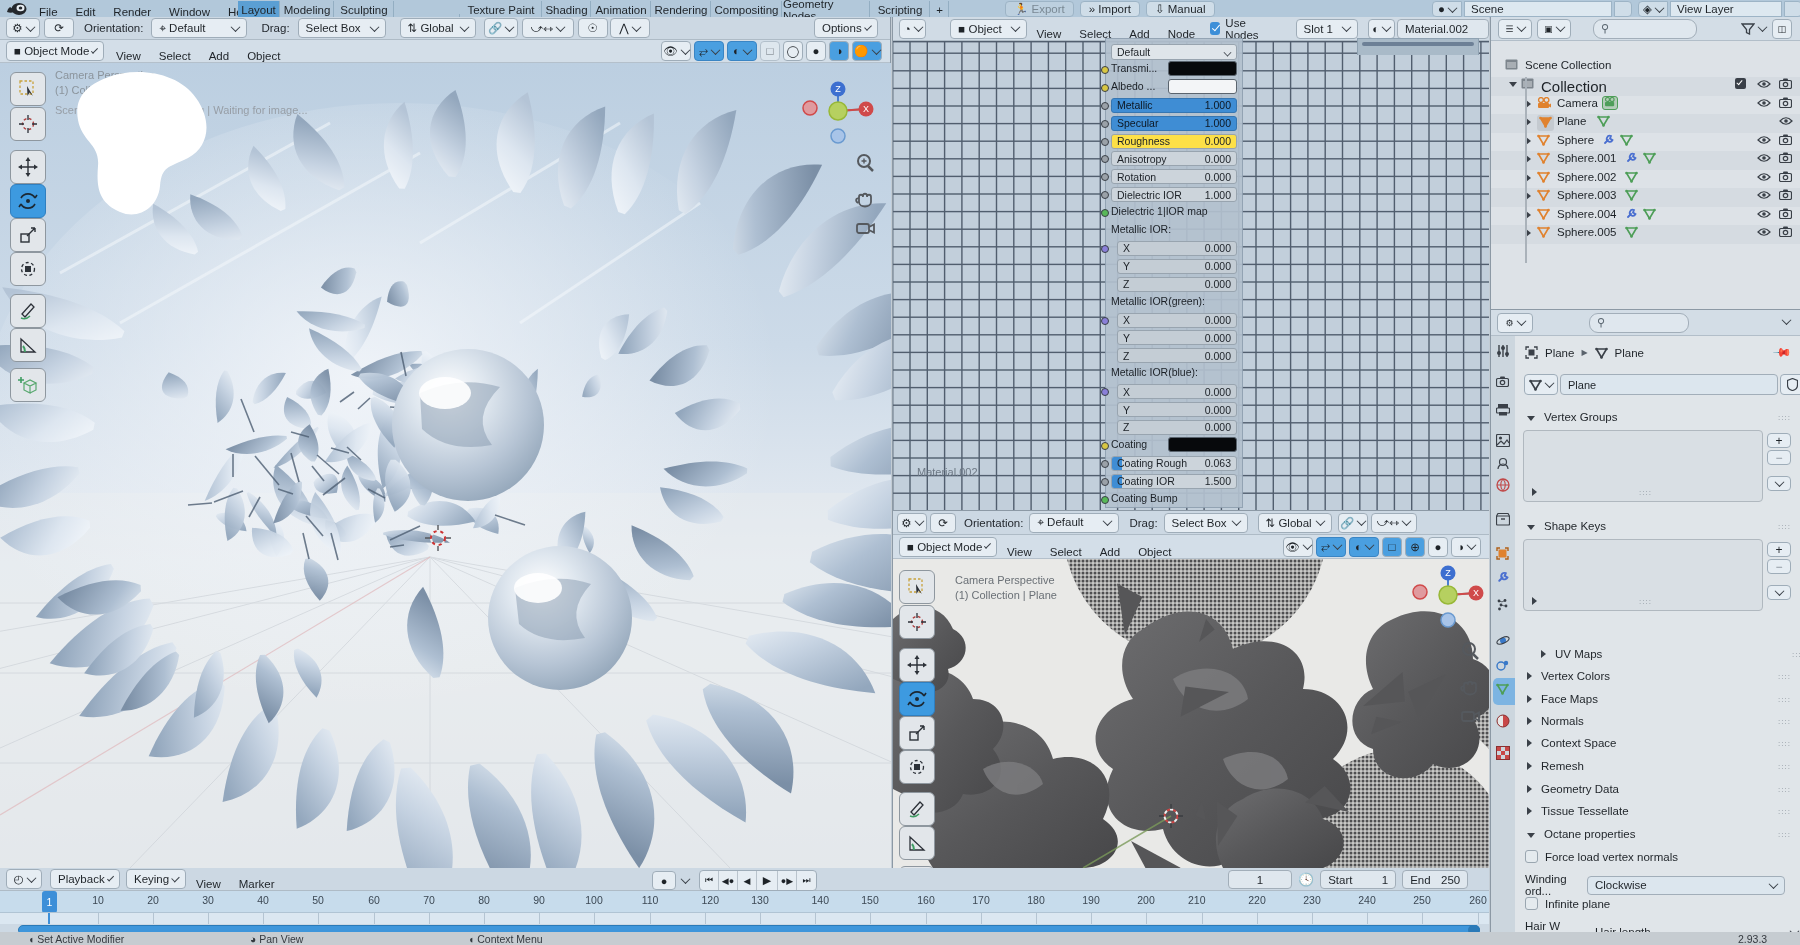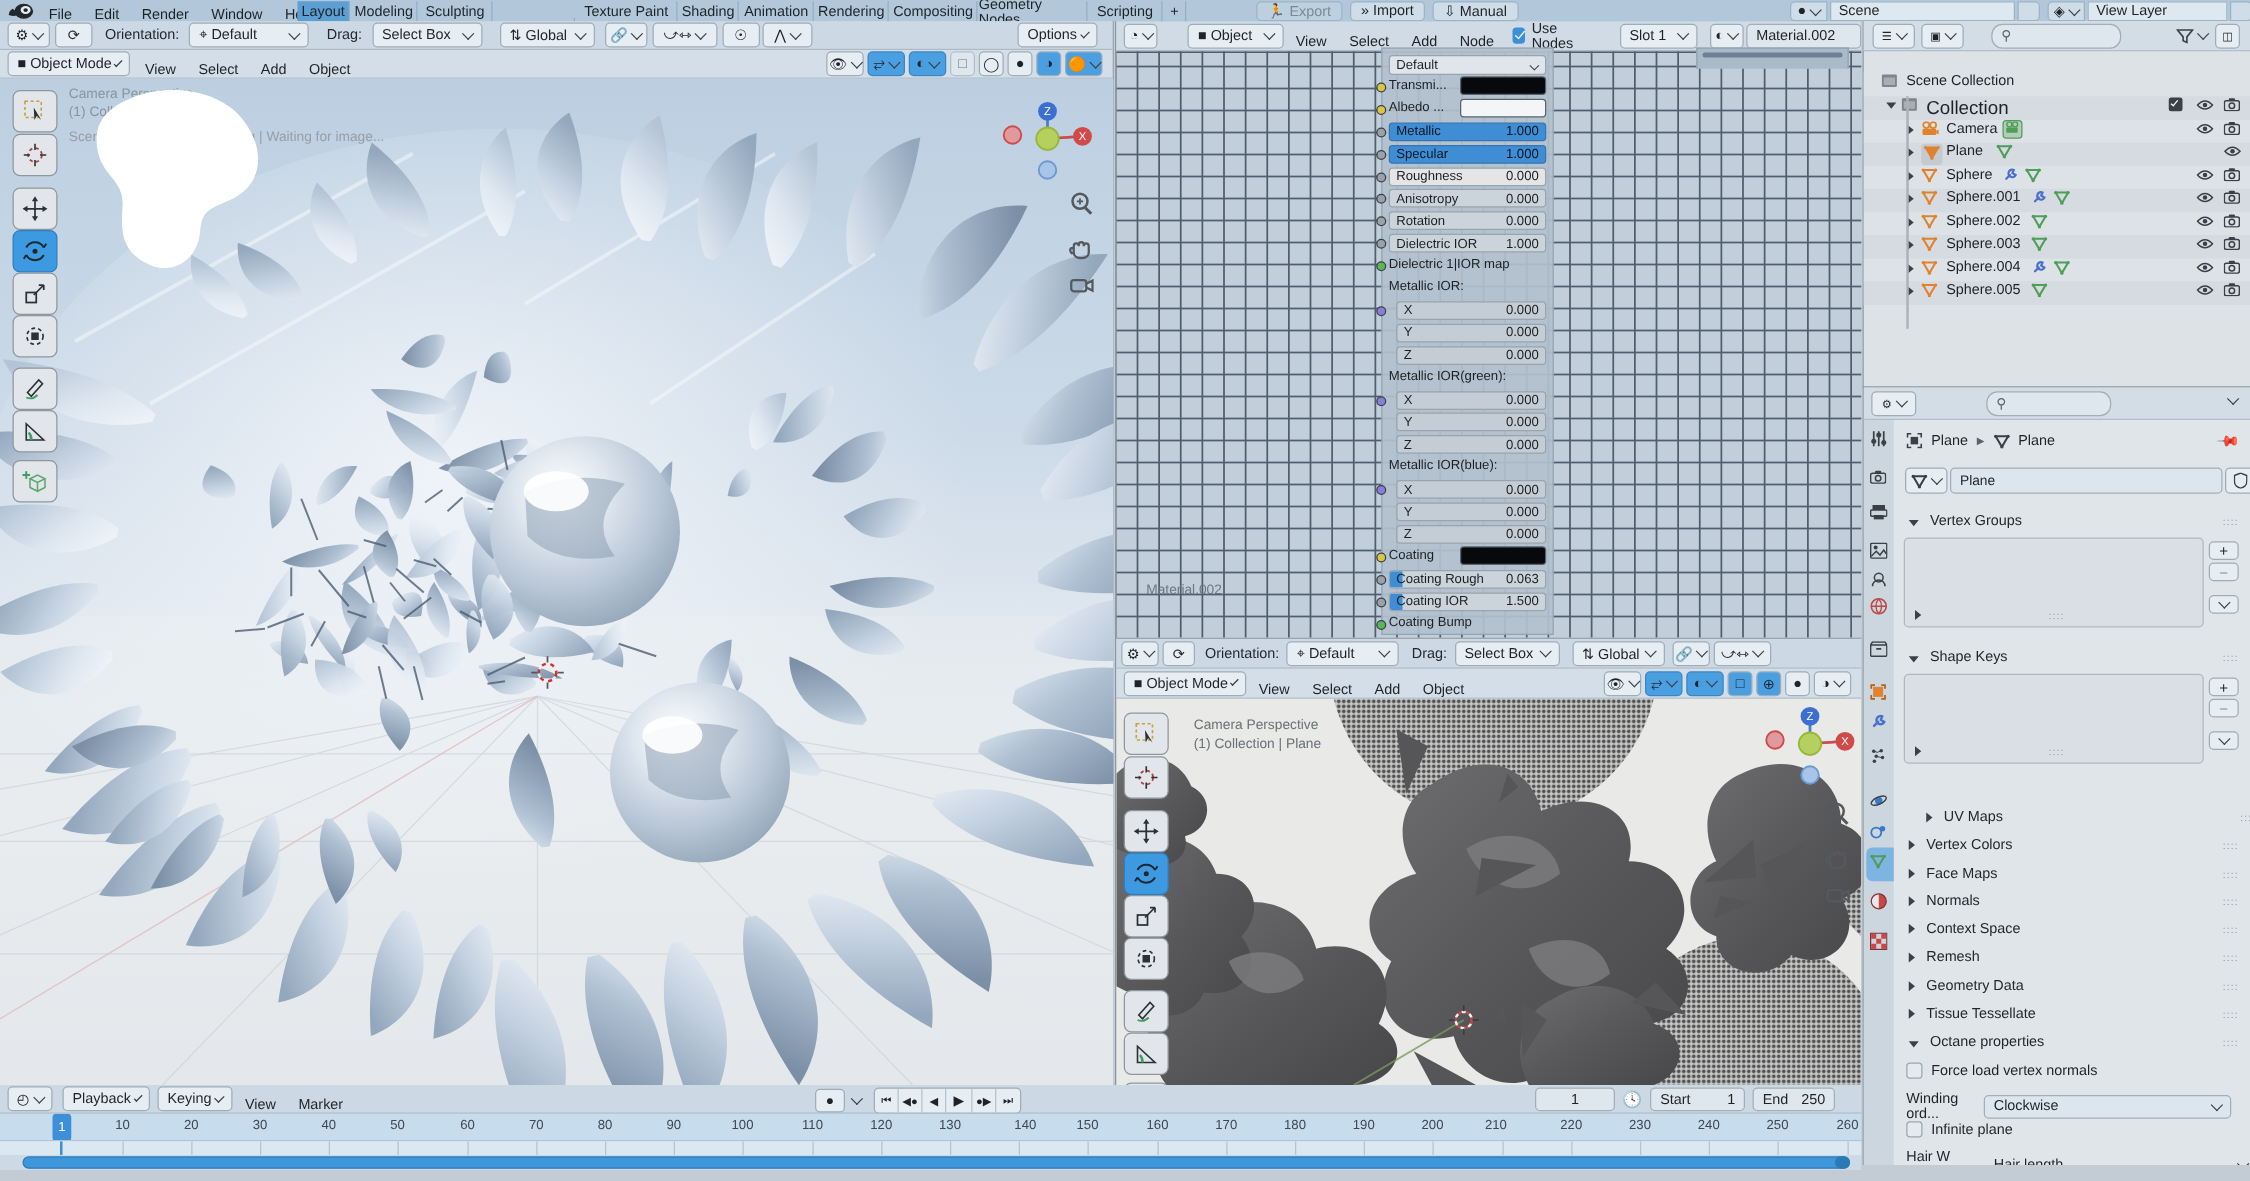--- a/index.html
+++ b/index.html
@@ -525,21 +525,21 @@
     <div class="abs" style="left:1111px;top:97.69999999999999px;width:126px;height:15px;background:#3f8dd4;border:1px solid #3576b2;border-radius:3px;font-size:10.5px;color:#0d1722;display:flex;align-items:center;justify-content:space-between;padding:0 5px">
       <span>Metallic</span>
       <span>1.000</span>
     </div>
 <div class="abs" style="left:1101px;top:119.6px;width:8px;height:8px;border-radius:50%;background:#9aa1a8;border:1px solid #3a4048"></div>
     <div class="abs" style="left:1111px;top:115.6px;width:126px;height:15px;background:#3f8dd4;border:1px solid #3576b2;border-radius:3px;font-size:10.5px;color:#0d1722;display:flex;align-items:center;justify-content:space-between;padding:0 5px">
       <span>Specular</span>
       <span>1.000</span>
     </div>
 <div class="abs" style="left:1101px;top:137.5px;width:8px;height:8px;border-radius:50%;background:#9aa1a8;border:1px solid #3a4048"></div>
-    <div class="abs" style="left:1111px;top:133.5px;width:126px;height:15px;background:#e5e5e5;border:1px solid #98a4af;border-radius:3px;font-size:10.5px;color:#1b2026;display:flex;align-items:center;justify-content:space-between;padding:0 5px">
+    <div class="abs" style="left:1111px;top:133.5px;width:126px;height:15px;background:#fde047;border:1px solid #98a4af;border-radius:3px;font-size:10.5px;color:#1b2026;display:flex;align-items:center;justify-content:space-between;padding:0 5px">
       <span>Roughness</span>
       <span>0.000</span>
     </div>
 <div class="abs" style="left:1101px;top:155.4px;width:8px;height:8px;border-radius:50%;background:#9aa1a8;border:1px solid #3a4048"></div>
     <div class="abs" style="left:1111px;top:151.4px;width:126px;height:15px;background:#ccd4db;border:1px solid #98a4af;border-radius:3px;font-size:10.5px;color:#1b2026;display:flex;align-items:center;justify-content:space-between;padding:0 5px">
       <span>Anisotropy</span>
       <span>0.000</span>
     </div>
 <div class="abs" style="left:1101px;top:173.3px;width:8px;height:8px;border-radius:50%;background:#9aa1a8;border:1px solid #3a4048"></div>
     <div class="abs" style="left:1111px;top:169.3px;width:126px;height:15px;background:#ccd4db;border:1px solid #98a4af;border-radius:3px;font-size:10.5px;color:#1b2026;display:flex;align-items:center;justify-content:space-between;padding:0 5px">
@@ -824,21 +824,21 @@
         <div class="abs" style="left:139px;top:3px;width:28px;text-align:center;color:#3c4854;font-size:10.5px">20</div>
         <div class="abs" style="left:194px;top:3px;width:28px;text-align:center;color:#3c4854;font-size:10.5px">30</div>
         <div class="abs" style="left:249px;top:3px;width:28px;text-align:center;color:#3c4854;font-size:10.5px">40</div>
         <div class="abs" style="left:304px;top:3px;width:28px;text-align:center;color:#3c4854;font-size:10.5px">50</div>
         <div class="abs" style="left:360px;top:3px;width:28px;text-align:center;color:#3c4854;font-size:10.5px">60</div>
         <div class="abs" style="left:415px;top:3px;width:28px;text-align:center;color:#3c4854;font-size:10.5px">70</div>
         <div class="abs" style="left:470px;top:3px;width:28px;text-align:center;color:#3c4854;font-size:10.5px">80</div>
         <div class="abs" style="left:525px;top:3px;width:28px;text-align:center;color:#3c4854;font-size:10.5px">90</div>
         <div class="abs" style="left:580px;top:3px;width:28px;text-align:center;color:#3c4854;font-size:10.5px">100</div>
         <div class="abs" style="left:636px;top:3px;width:28px;text-align:center;color:#3c4854;font-size:10.5px">110</div>
-        <div class="abs" style="left:691px;top:3px;width:28px;text-align:center;color:#3c4854;font-size:10.5px">120</div>
+        <div class="abs" style="left:691px;top:3px;width:28px;text-align:right;color:#3c4854;font-size:10.5px">120</div>
         <div class="abs" style="left:746px;top:3px;width:28px;text-align:center;color:#3c4854;font-size:10.5px">130</div>
         <div class="abs" style="left:801px;top:3px;width:28px;text-align:right;color:#3c4854;font-size:10.5px">140</div>
         <div class="abs" style="left:856px;top:3px;width:28px;text-align:center;color:#3c4854;font-size:10.5px">150</div>
         <div class="abs" style="left:912px;top:3px;width:28px;text-align:center;color:#3c4854;font-size:10.5px">160</div>
         <div class="abs" style="left:967px;top:3px;width:28px;text-align:center;color:#3c4854;font-size:10.5px">170</div>
         <div class="abs" style="left:1022px;top:3px;width:28px;text-align:center;color:#3c4854;font-size:10.5px">180</div>
         <div class="abs" style="left:1077px;top:3px;width:28px;text-align:center;color:#3c4854;font-size:10.5px">190</div>
         <div class="abs" style="left:1132px;top:3px;width:28px;text-align:center;color:#3c4854;font-size:10.5px">200</div>
         <div class="abs" style="left:1188px;top:3px;width:28px;text-align:left;color:#3c4854;font-size:10.5px">210</div>
         <div class="abs" style="left:1243px;top:3px;width:28px;text-align:center;color:#3c4854;font-size:10.5px">220</div>
@@ -875,20 +875,26 @@
         <div class="abs" style="left:1367px;top:0;width:1px;height:11px;background:#b4c4d2"></div>
         <div class="abs" style="left:1422px;top:0;width:1px;height:11px;background:#b4c4d2"></div>
         <div class="abs" style="left:1478px;top:0;width:1px;height:11px;background:#b4c4d2"></div>
         <div class="abs" style="left:48px;top:0;width:2px;height:11px;background:#3d8fd8"></div>
       </div>
 <div class="abs" style="left:0;top:56px;width:1489px;height:12px;background:#cdd9e4">
         <div style="position:absolute;left:18px;top:1px;width:1462px;height:10px;background:#3e96db;border:1px solid #2a7ab8;border-radius:5px"></div>
         <div style="position:absolute;left:1468px;top:1px;width:12px;height:10px;background:#2a7ab8;border-radius:5px"></div>
       </div>
 </div>
+<div class="abs" style="left:0;top:932px;width:1800px;height:13px;background:#c6ccd1;color:#34393f;font-size:10.5px">
+<span class="abs" style="left:28px;top:1px">◖ Set Active Modifier</span>
+<span class="abs" style="left:250px;top:1px">◕ Pan View</span>
+<span class="abs" style="left:468px;top:1px">◖ Context Menu</span>
+<span class="abs" style="left:1738px;top:1px">2.93.3</span>
+</div>
 <div class="abs" style="left:1490px;top:17px;width:310px;height:292px;background:#dde2e7;border-left:1px solid #8c99a5">
 <div class="hdr" style="left:0;top:0;width:100%;height:24px;background:#d3dde6;border-bottom:1px solid #b2bec9">
 <div class="btn" style="width:34px;margin-left:7px;font-size:9px">☰<span class="chev"></span></div>
 <div class="btn" style="width:34px;margin-left:5px;font-size:9px">▣<span class="chev"></span></div>
 <div class="field" style="width:104px;margin-left:22px;border-radius:9px;color:#5a6670">⚲</div>
 <div style="position:absolute;right:34px;display:flex;align-items:center">
           <svg width="14" height="12" viewBox="0 0 14 12">
             <path d="M1 1 H13 L8.5 6.5 V11 L5.5 9.5 V6.5 Z" fill="none" stroke="#3a4048" stroke-width="1.3"></path>
           </svg>
           <span class="chev"></span>

